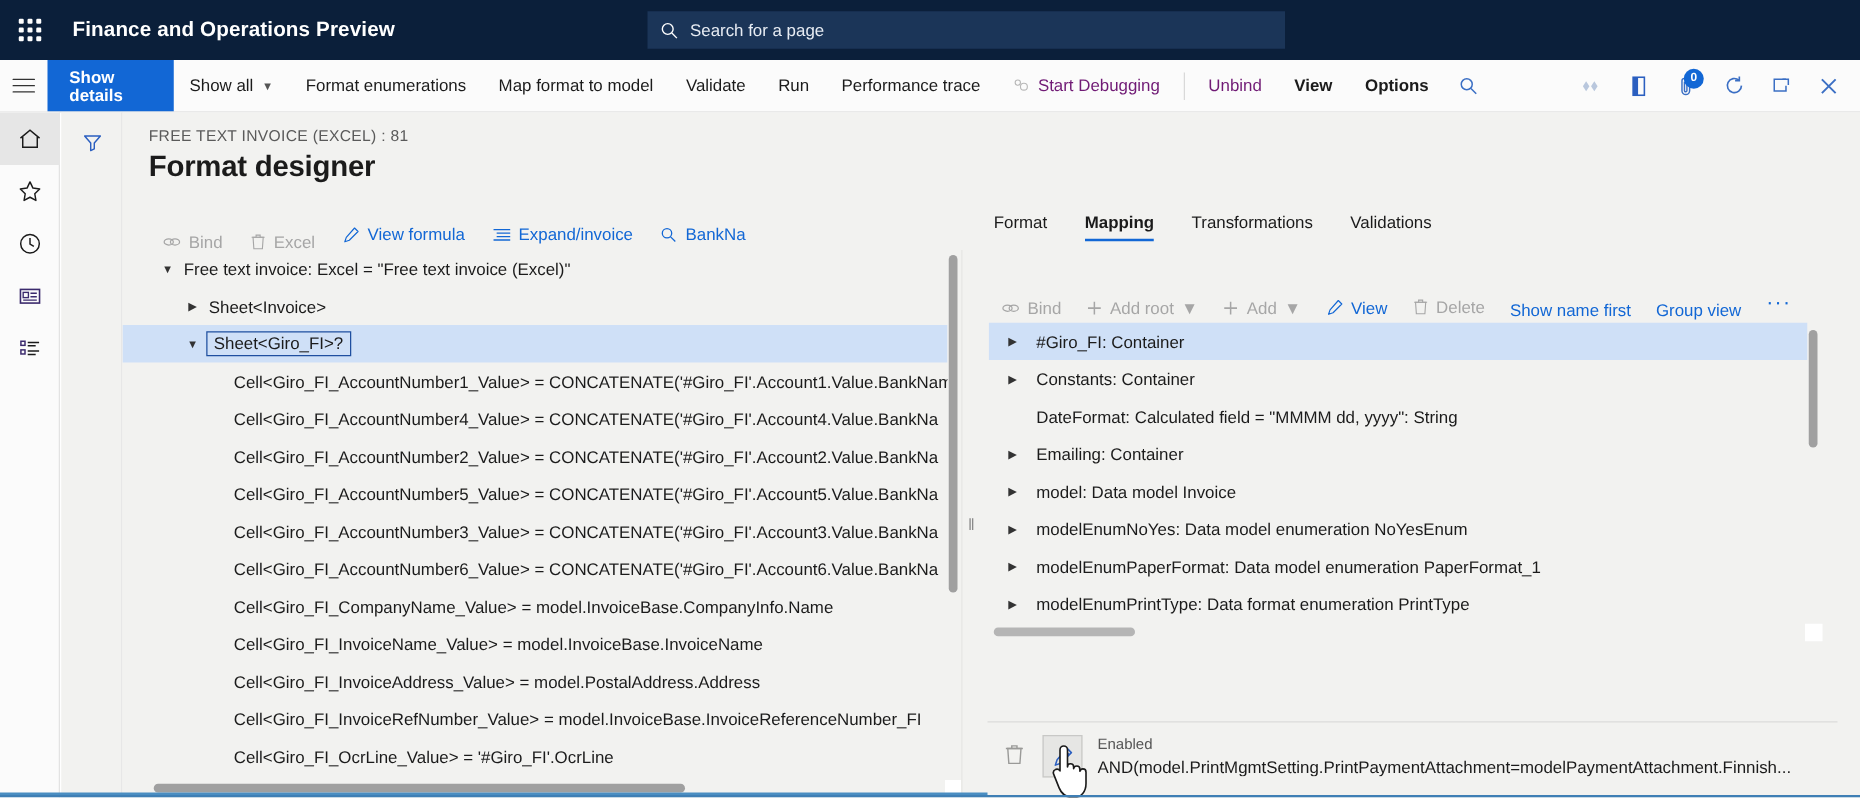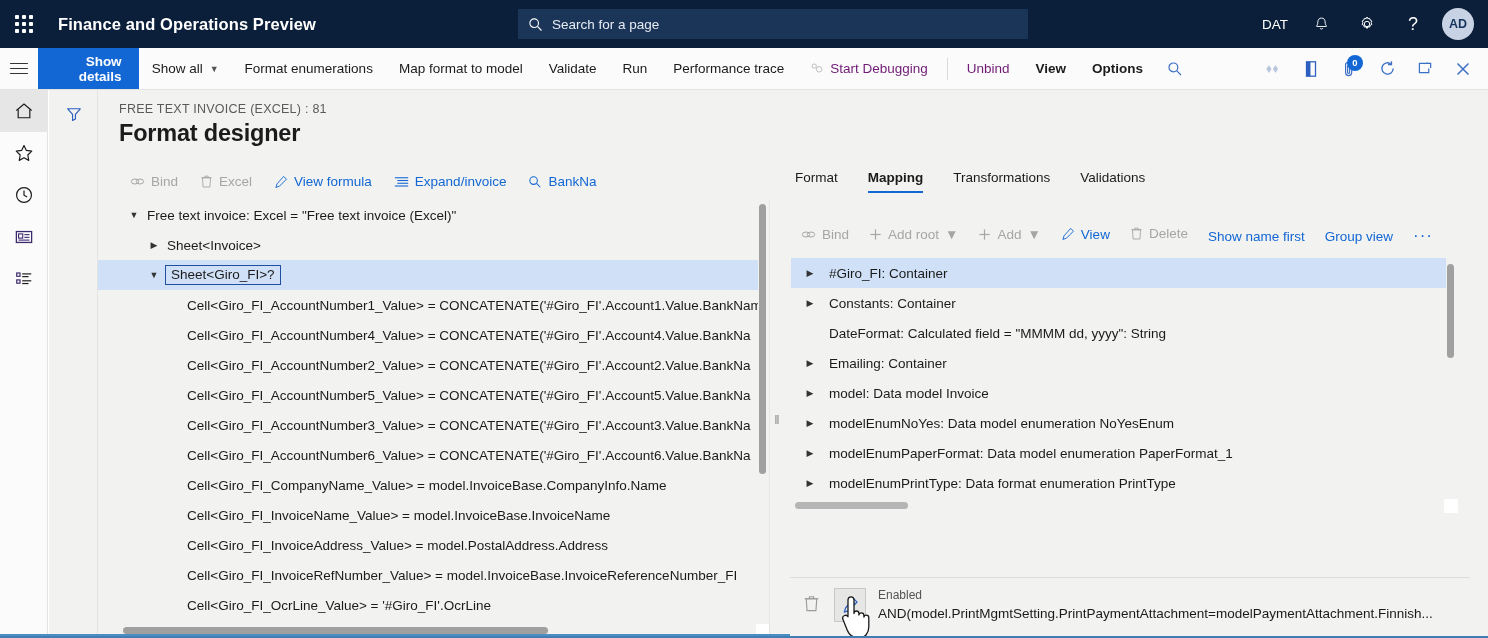--- a/index.html
+++ b/index.html
@@ -52,21 +52,21 @@
     background: #fbfbfb; border-bottom: 1px solid #e3e3e3; display: flex; align-items: stretch;
   }
   #hamburger {
     width: 48px; display: flex; align-items: center; justify-content: center; cursor: pointer;
     background: #fbfbfb;
   }
   .hmb { width: 18px; }
   .hmb span { display: block; height: 1.6px; background: #333; margin: 3.6px 0; border-radius: 1px; }
   #showdetails {
     background: #1267d5; color: #fff; font-size: 13.5px; font-weight: bold;
-    display: flex; align-items: center; padding: 0 17px; cursor: pointer; text-align: right;
+    display: flex; align-items: center; padding: 0 17px; cursor: pointer;
   }
   .cmdgrp { display: flex; align-items: center; }
   .cmd {
     font-size: 13.5px; color: #1b1b1b; padding: 0 13px; height: 42px;
     display: flex; align-items: center; cursor: pointer; white-space: nowrap; gap: 5px;
   }
   .cmd.bold { font-weight: bold; }
   .cmd.disabled { color: #701a75; cursor: default; }
   .cmd .chev { font-size: 9px; color: #555; margin-left: 2px; }
   .vsep { width: 1px; background: #d9d9d9; height: 22px; align-self: center; margin: 0 6px; }
@@ -117,21 +117,21 @@
   }
 
   
   #fdtoolbar {
     position: absolute; left: 21px; top: 80px; display: flex; align-items: center;
   }
   .tbtn {
     display: flex; align-items: center; gap: 6px; font-size: 13.5px; padding: 4px 11px;
     cursor: pointer; color: #1267d5; white-space: nowrap;
   }
-  .tbtn.disabled { color: #a6a6a6; cursor: default; }
+  .tbtn.disabled { color: #a6a6a6; cursor: default; margin-top: 12px; }
 
   
   #lefttree {
     position: absolute; left: 98px; top: 200px; width: 660px; height: 438px;
     background: #f2f2f0; overflow: hidden;
   }
   .trow {
     height: 30px; display: flex; align-items: center; font-size: 13.5px; color: #1b1b1b;
     white-space: nowrap; cursor: pointer; padding-left: 0;
   }
@@ -257,37 +257,20 @@
   <div id="app-title">Finance and Operations Preview</div>
 
   <div id="topsearch">
     <svg width="15" height="15" viewBox="0 0 16 16">
       <circle cx="6.6" cy="6.6" r="4.6" fill="none" stroke="#ffffff" stroke-width="1.2"></circle>
       <line x1="10.1" y1="10.1" x2="14.4" y2="14.4" stroke="#ffffff" stroke-width="1.2"></line>
     </svg>
     <span class="ph">Search for a page</span>
   </div>
 
-  <div id="topright">
-    <div class="ti">DAT</div>
-    <div class="ti">
-      <svg width="17" height="17" viewBox="0 0 20 20">
-          <path d="M10 2.4c-2.6 0-4.3 1.9-4.3 4.6 0 3.3-1.1 4.1-1.6 4.7-.2.2 0 .6.3.6h11.2c.3 0 .5-.4.3-.6-.5-.6-1.6-1.4-1.6-4.7 0-2.7-1.7-4.6-4.3-4.6z" fill="none" stroke="#fff" stroke-width="1.1"></path>
-          <path d="M8.4 14.2a1.7 1.7 0 003.2 0" fill="none" stroke="#fff" stroke-width="1.1"></path>
-        </svg>
-    </div>
-    <div class="ti">
-      <svg width="18" height="18" viewBox="0 0 20 20">
-          <path d="M10 7a3 3 0 100 6 3 3 0 000-6z" fill="none" stroke="#fff" stroke-width="1.1"></path>
-          <path d="M10 2.2l.9 1.9 2.1-.3.6 2 1.9.9-1 1.9 1 1.9-1.9.9-.6 2-2.1-.3-.9 1.9-.9-1.9-2.1.3-.6-2-1.9-.9 1-1.9-1-1.9 1.9-.9.6-2 2.1.3z" fill="none" stroke="#fff" stroke-width="1.1" stroke-linejoin="round"></path>
-        </svg>
-    </div>
-    <div class="ti" style="font-size:18px;">?</div>
-    <div id="avatar">AD</div>
-  </div>
 </div>
 
 <div id="cmdbar">
   <div id="hamburger">
     <div class="hmb">
         <span></span>
         <span></span>
         <span></span>
       </div>
   </div>

